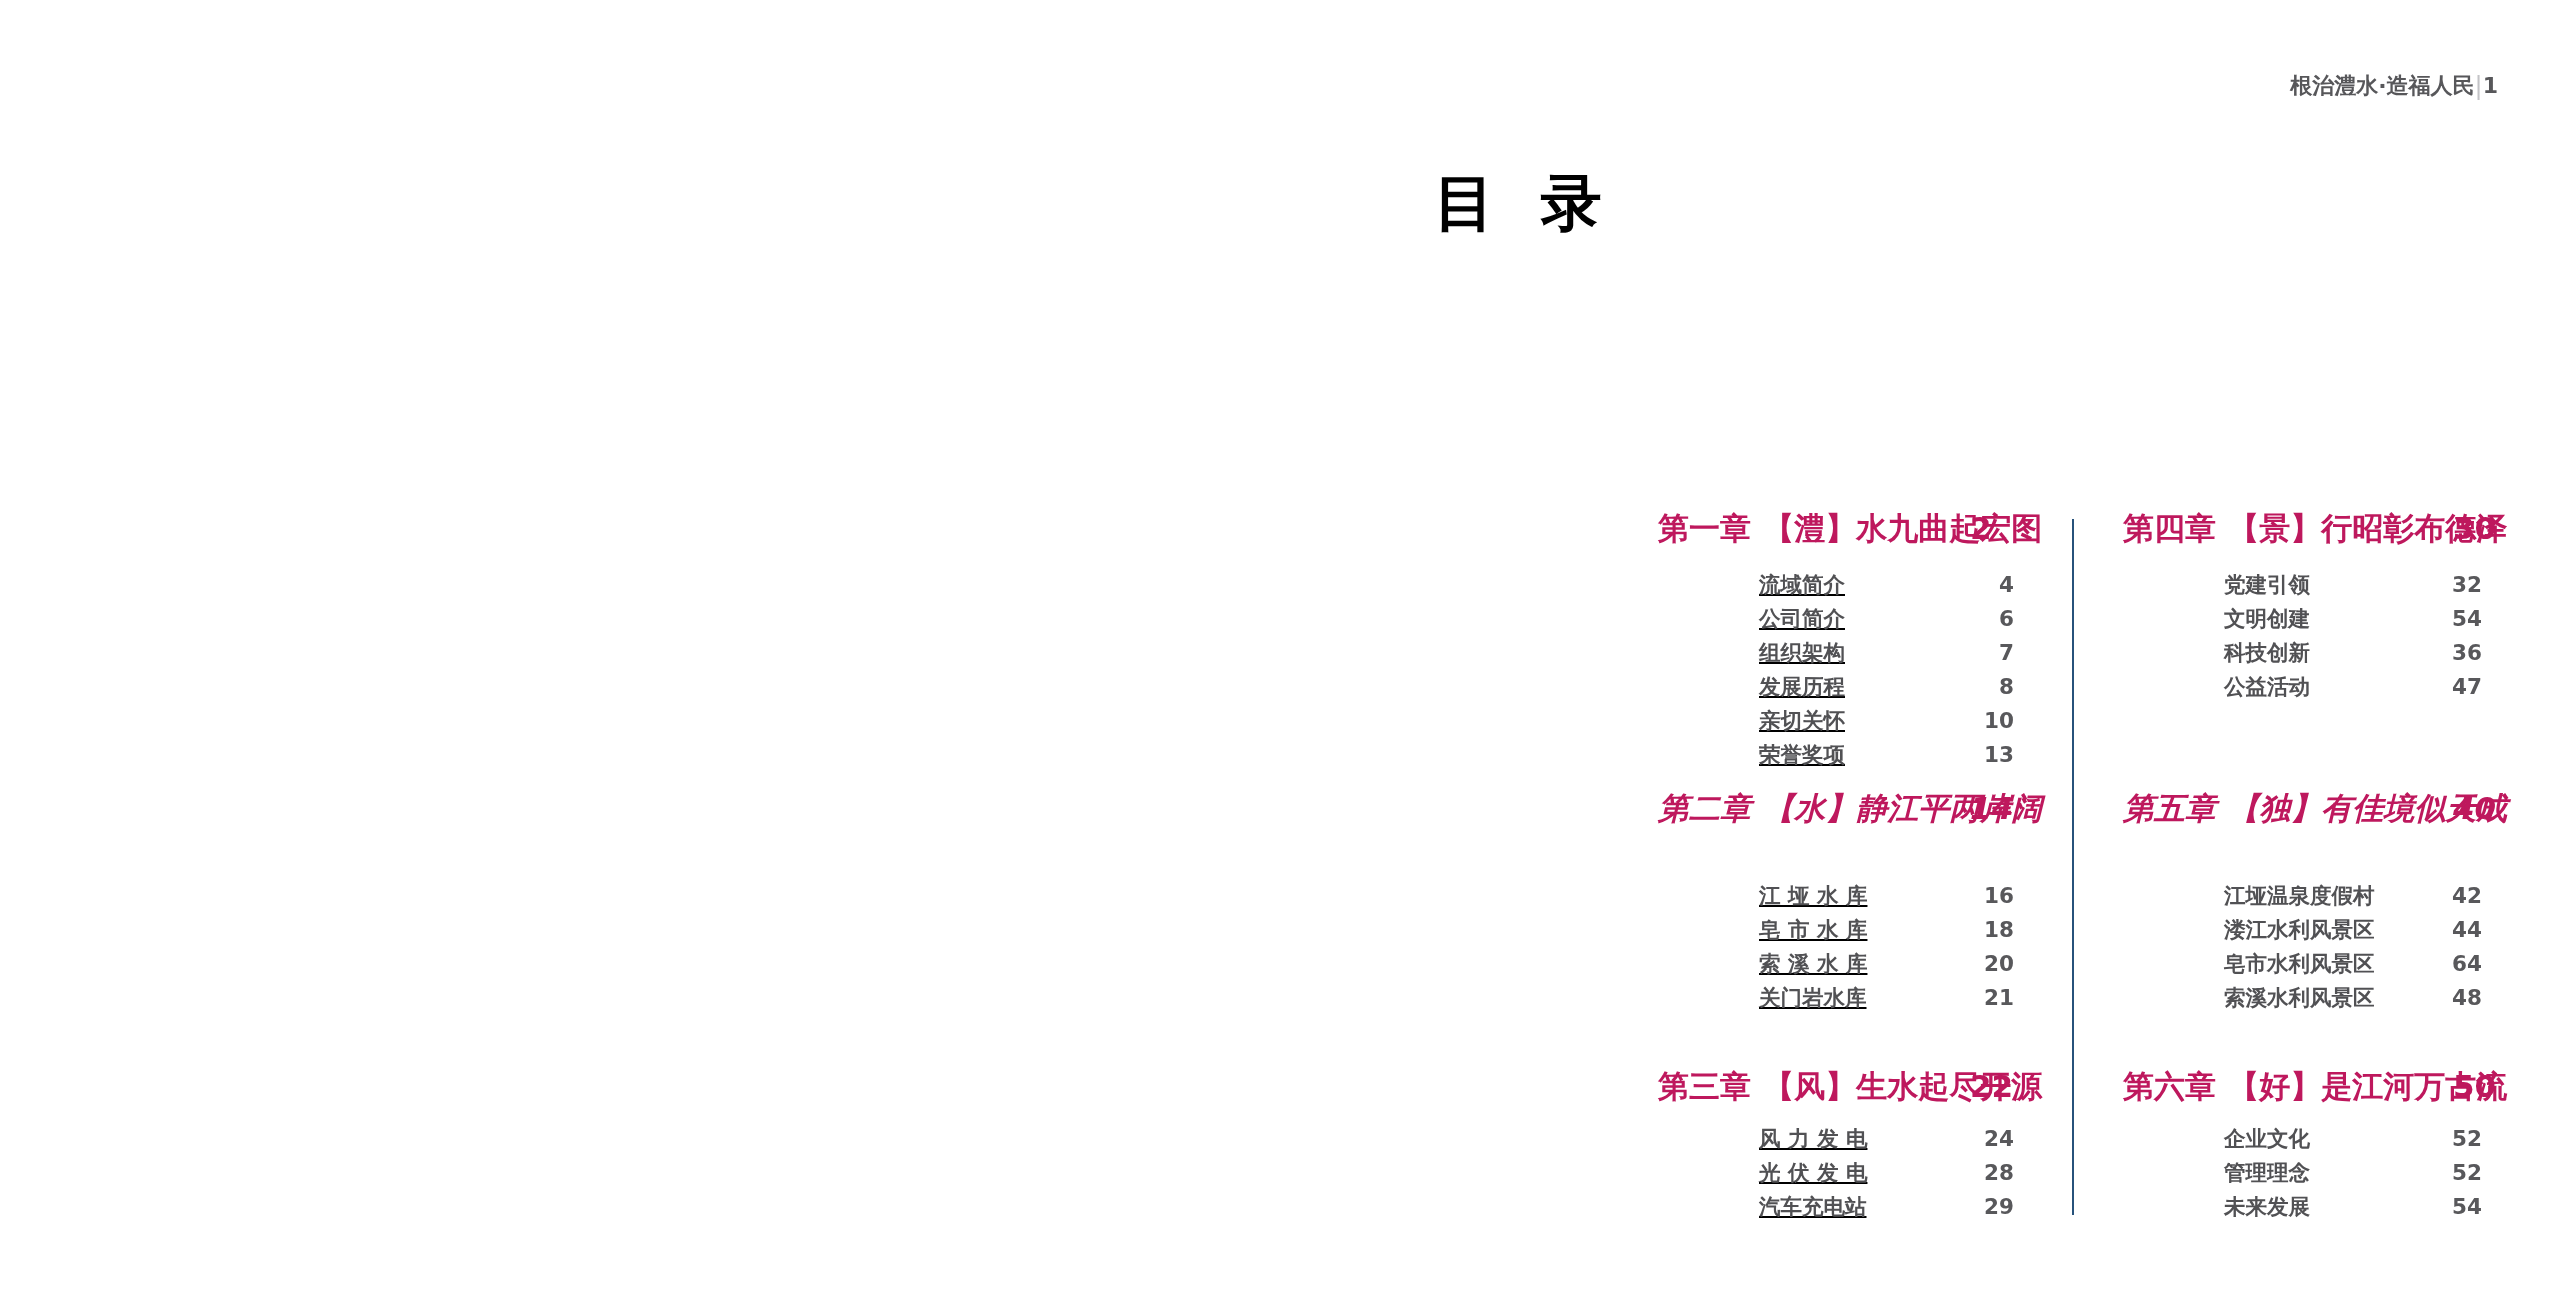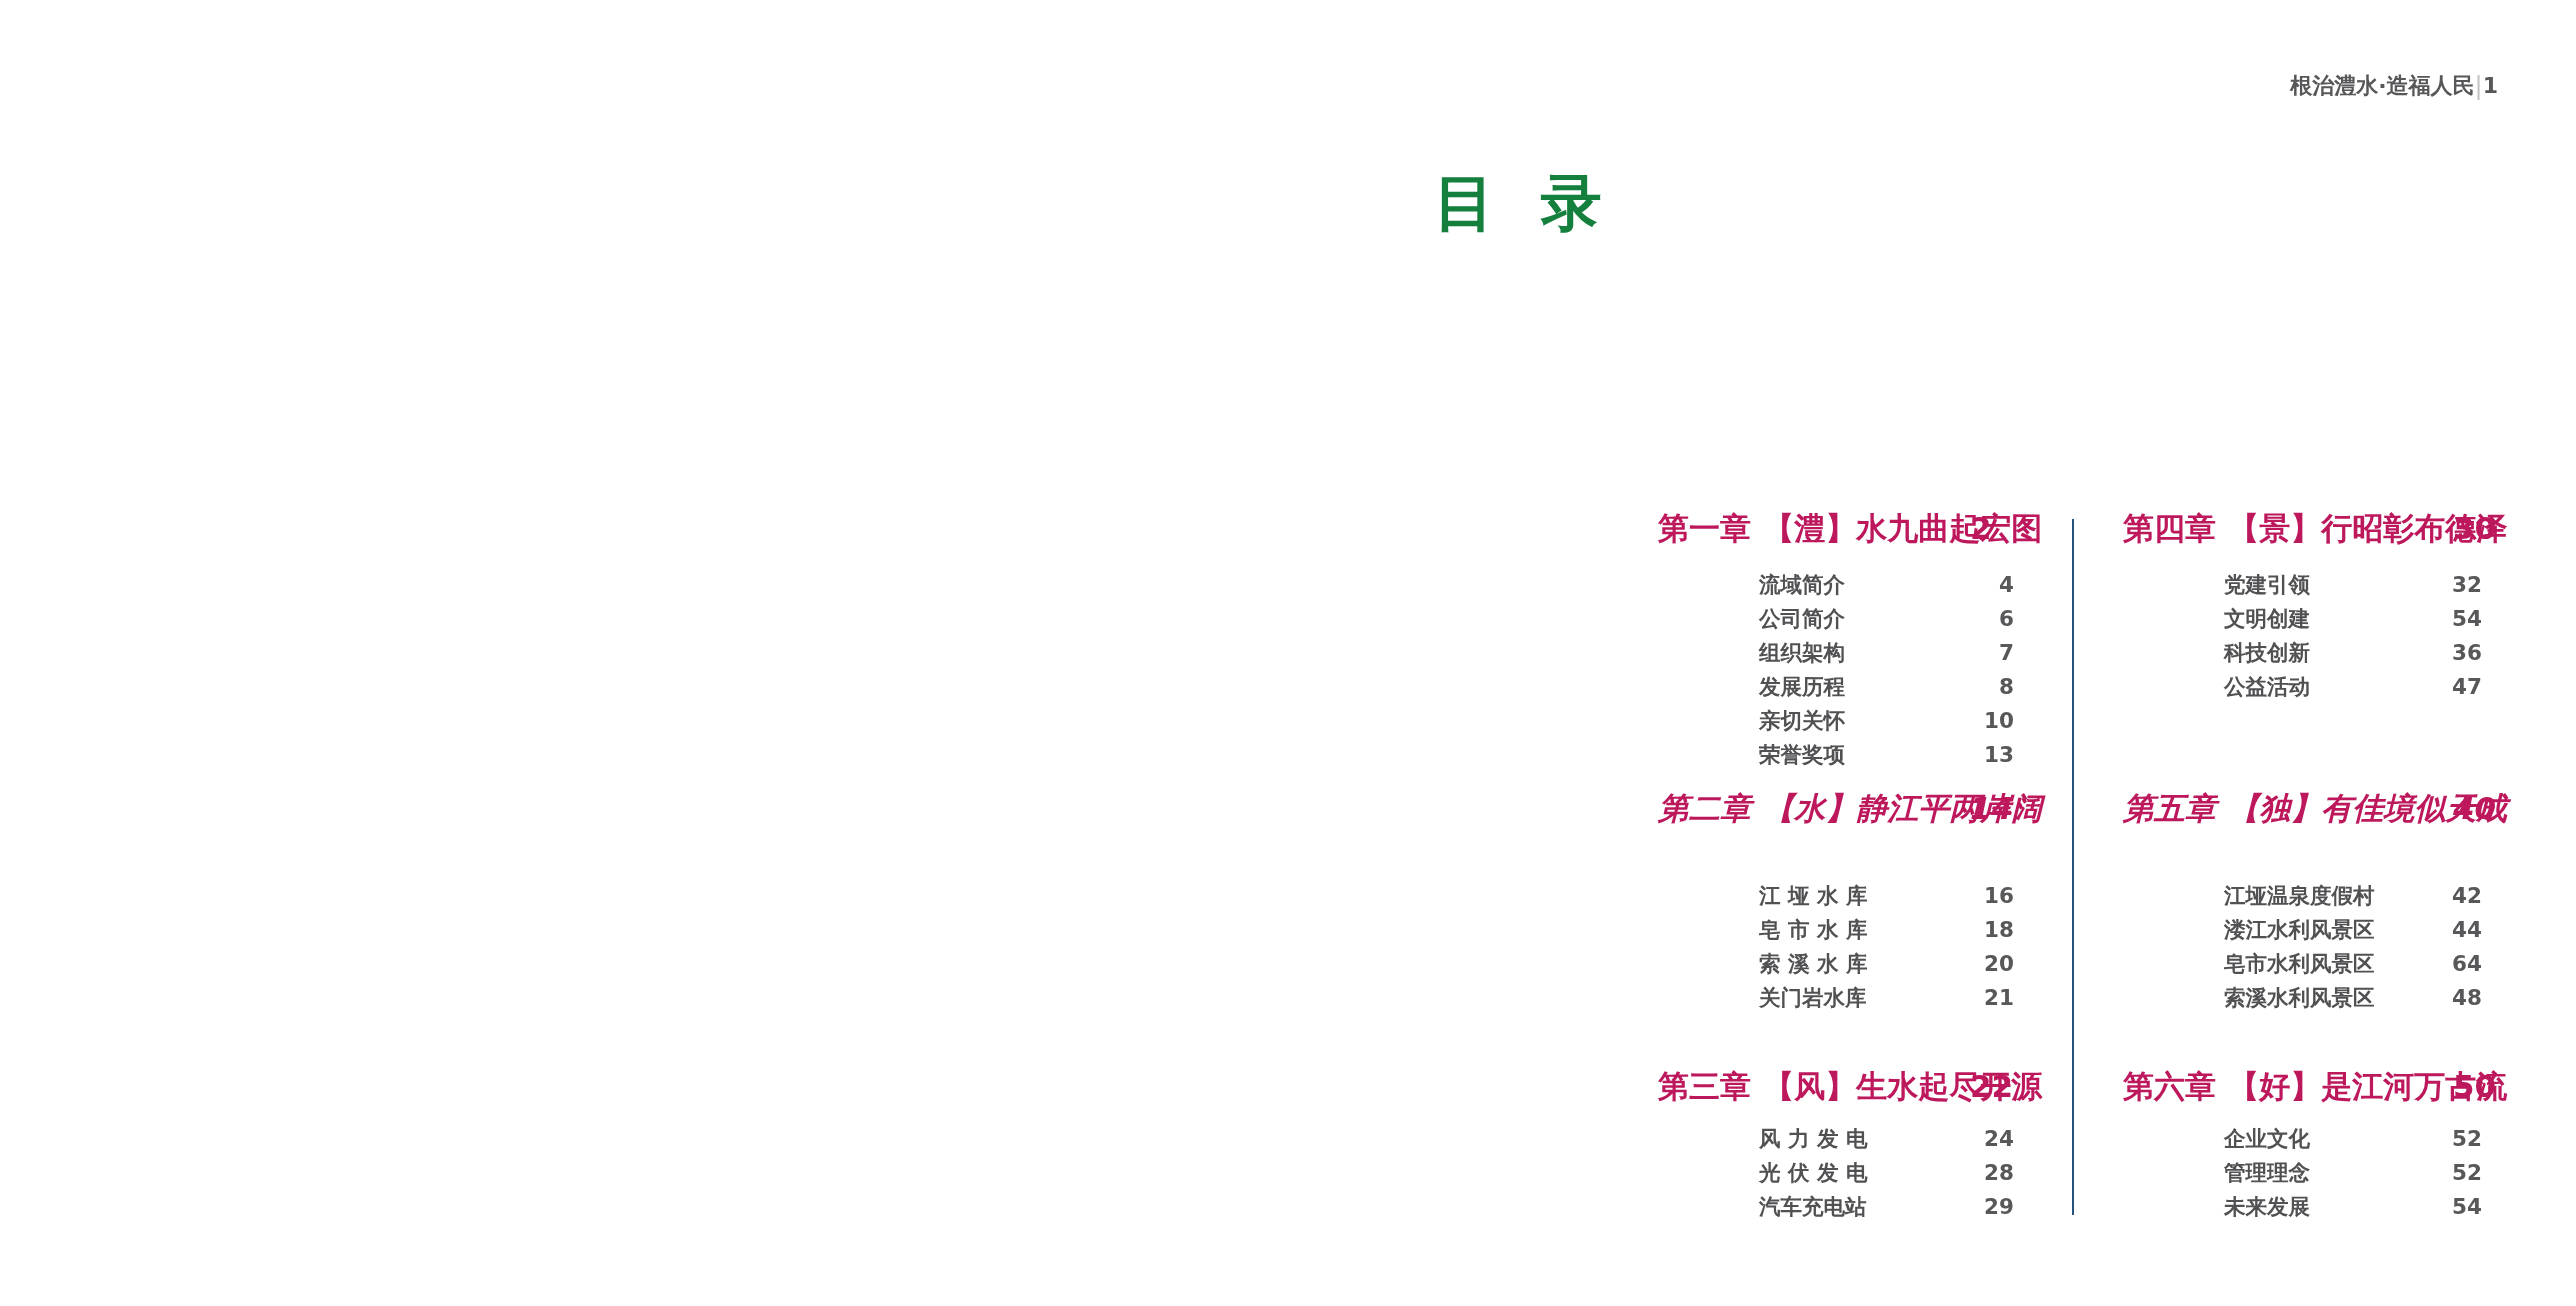--- a/index.html
+++ b/index.html
@@ -37,21 +37,21 @@
 
   
   .doc-title {
     position: absolute;
     left: 1434px;
     top: 172px;
     margin: 0;
     font-size: 61px;
     line-height: 61px;
     font-weight: 800;
-    color: #15803d;
+    color: #000000;
     word-spacing: 24.6px;
     white-space: nowrap;
   }
 
   
   .divider {
     position: absolute;
     left: 2072px;
     top: 519px;
     width: 2.3px;
@@ -85,21 +85,21 @@
   .col.right .chapter-heading .ch-page { left: 330px; }
 
   .t1 { top: 510px; }
   .t2 { top: 790px; font-style: italic; }
   .t3 { top: 1068px; }
 
   .items {
     position: absolute;
     left: 101px;
   }
-  .col.left  .items { width: 255px; }
+  .col.left  .items { width: 255px; text-decoration: underline; }
   .col.right .items { width: 258px; }
   .it1 { top: 568px; }
   .it2 { top: 879px; }
   .it3 { top: 1122px; }
 
   .toc-item {
     position: relative;
     height: 34px;
     line-height: 34px;
     font-size: 21.5px;

